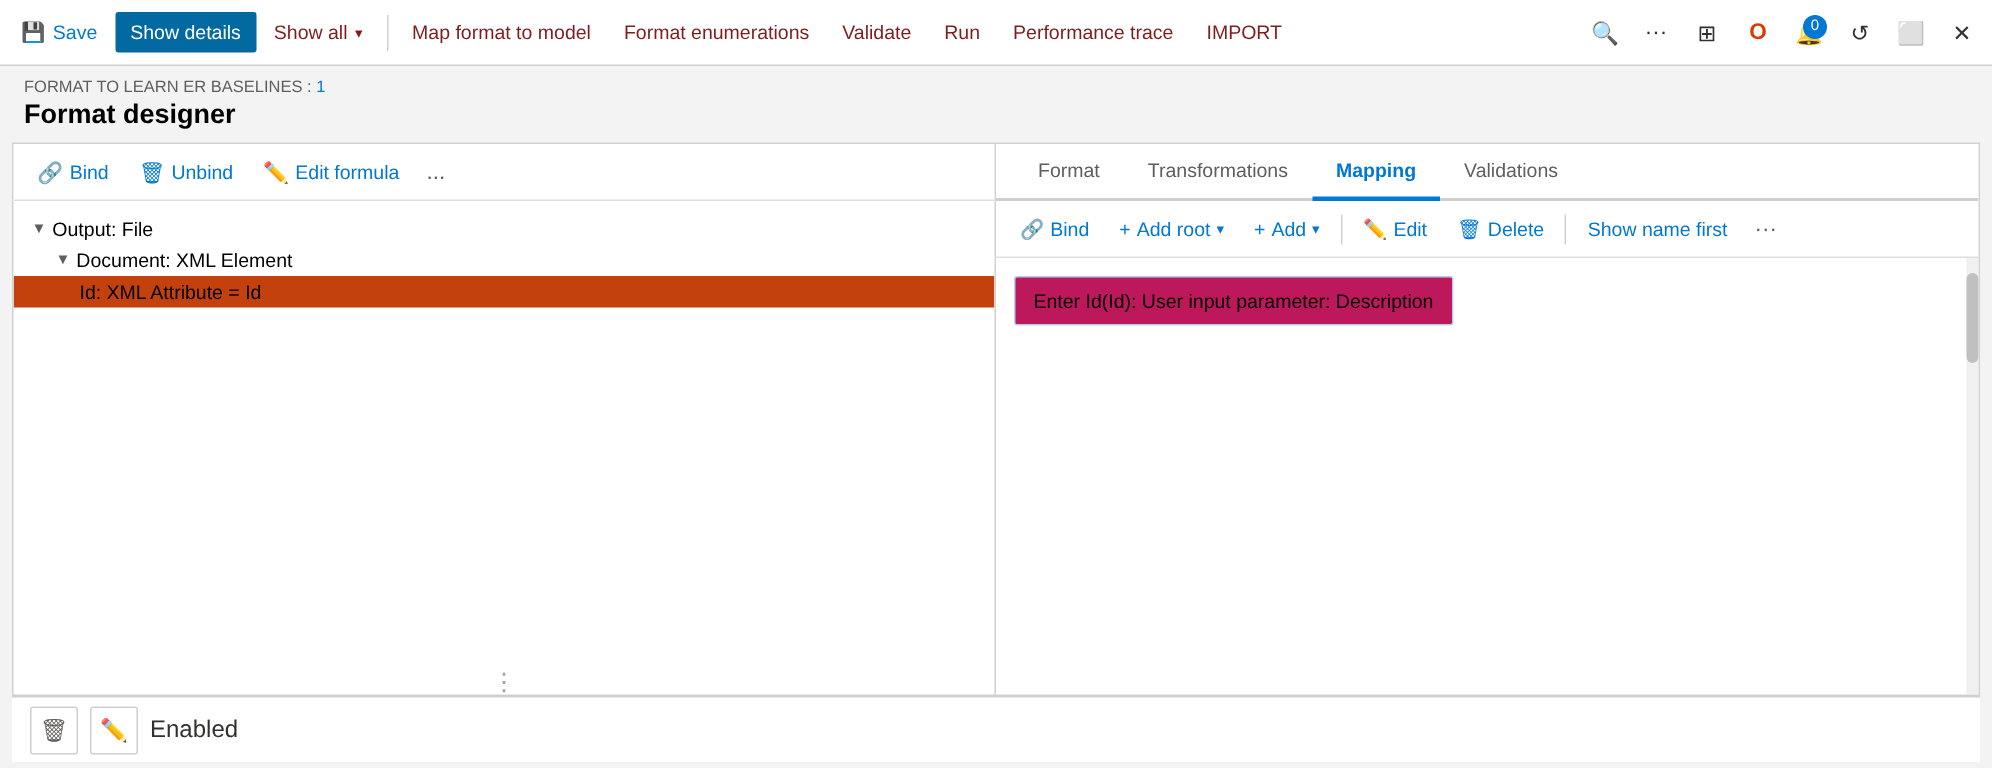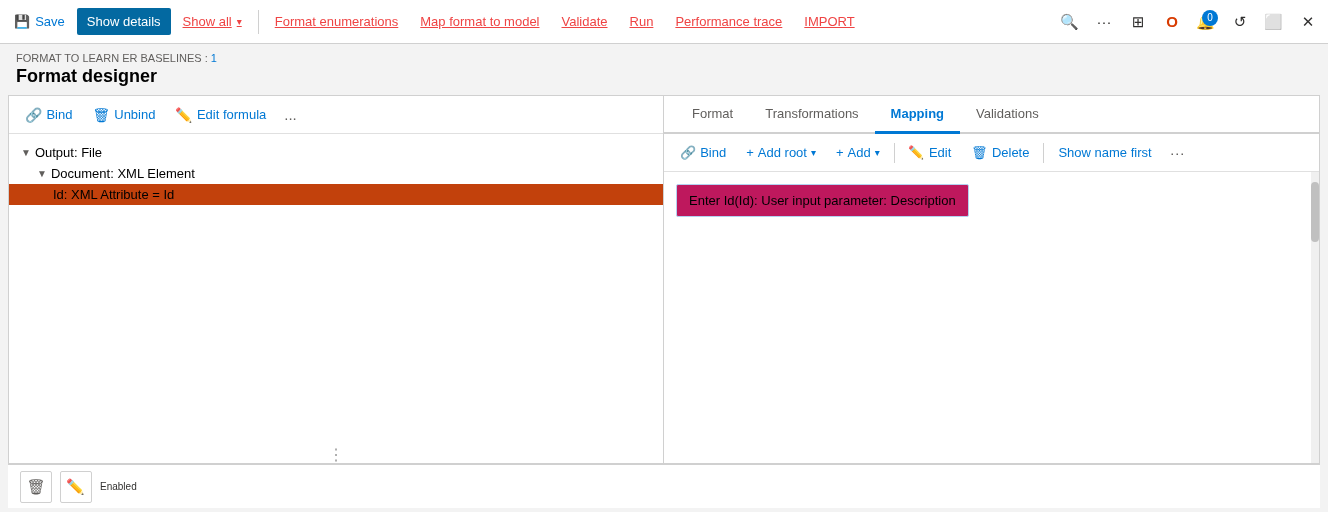--- a/index.html
+++ b/index.html
@@ -28,22 +28,21 @@
       white-space: nowrap;
       border-radius: 2px;
     }
     .toolbar-btn.active {
       background: #0369a1;
       color: #fff;
       border-radius: 2px;
     }
     .toolbar-sep { width: 1px; height: 24px; background: #d0d0d0; margin: 0 4px; }
     .toolbar-btn-text {
-      color: #ef4444;
-      text-decoration: underline;
+      color: #7f1d1d;
     }
     .toolbar-icon-btn {
       display: flex;
       align-items: center;
       justify-content: center;
       width: 32px;
       height: 32px;
       border: none;
       background: transparent;
       cursor: pointer;
@@ -242,21 +241,21 @@
       justify-content: center;
       width: 32px;
       height: 32px;
       border: 1px solid #d0d0d0;
       background: #fff;
       cursor: pointer;
       border-radius: 2px;
       font-size: 15px;
       color: #605e5c;
     }
-    .status-text { font-size: 10px; color: #323130; }
+    .status-text { font-size: 16px; color: #323130; }
 
     
     .scrollbar-track {
       width: 8px;
       background: #f0f0f0;
       position: absolute;
       right: 0;
       top: 0;
       bottom: 0;
     }
@@ -292,24 +291,24 @@
   </button>
   <button class="toolbar-btn active">
     <span>Show details</span>
   </button>
   <button class="toolbar-btn toolbar-btn-text">
     <span>Show all</span>
     <span class="dropdown-arrow">▾</span>
   </button>
   <div class="toolbar-sep"></div>
   <button class="toolbar-btn toolbar-btn-text">
+    <span>Map format to model</span>
+  </button>
+  <button class="toolbar-btn toolbar-btn-text">
     <span>Format enumerations</span>
-  </button>
-  <button class="toolbar-btn toolbar-btn-text">
-    <span>Map format to model</span>
   </button>
   <button class="toolbar-btn toolbar-btn-text">
     <span>Validate</span>
   </button>
   <button class="toolbar-btn toolbar-btn-text">
     <span>Run</span>
   </button>
   <button class="toolbar-btn toolbar-btn-text">
     <span>Performance trace</span>
   </button>

